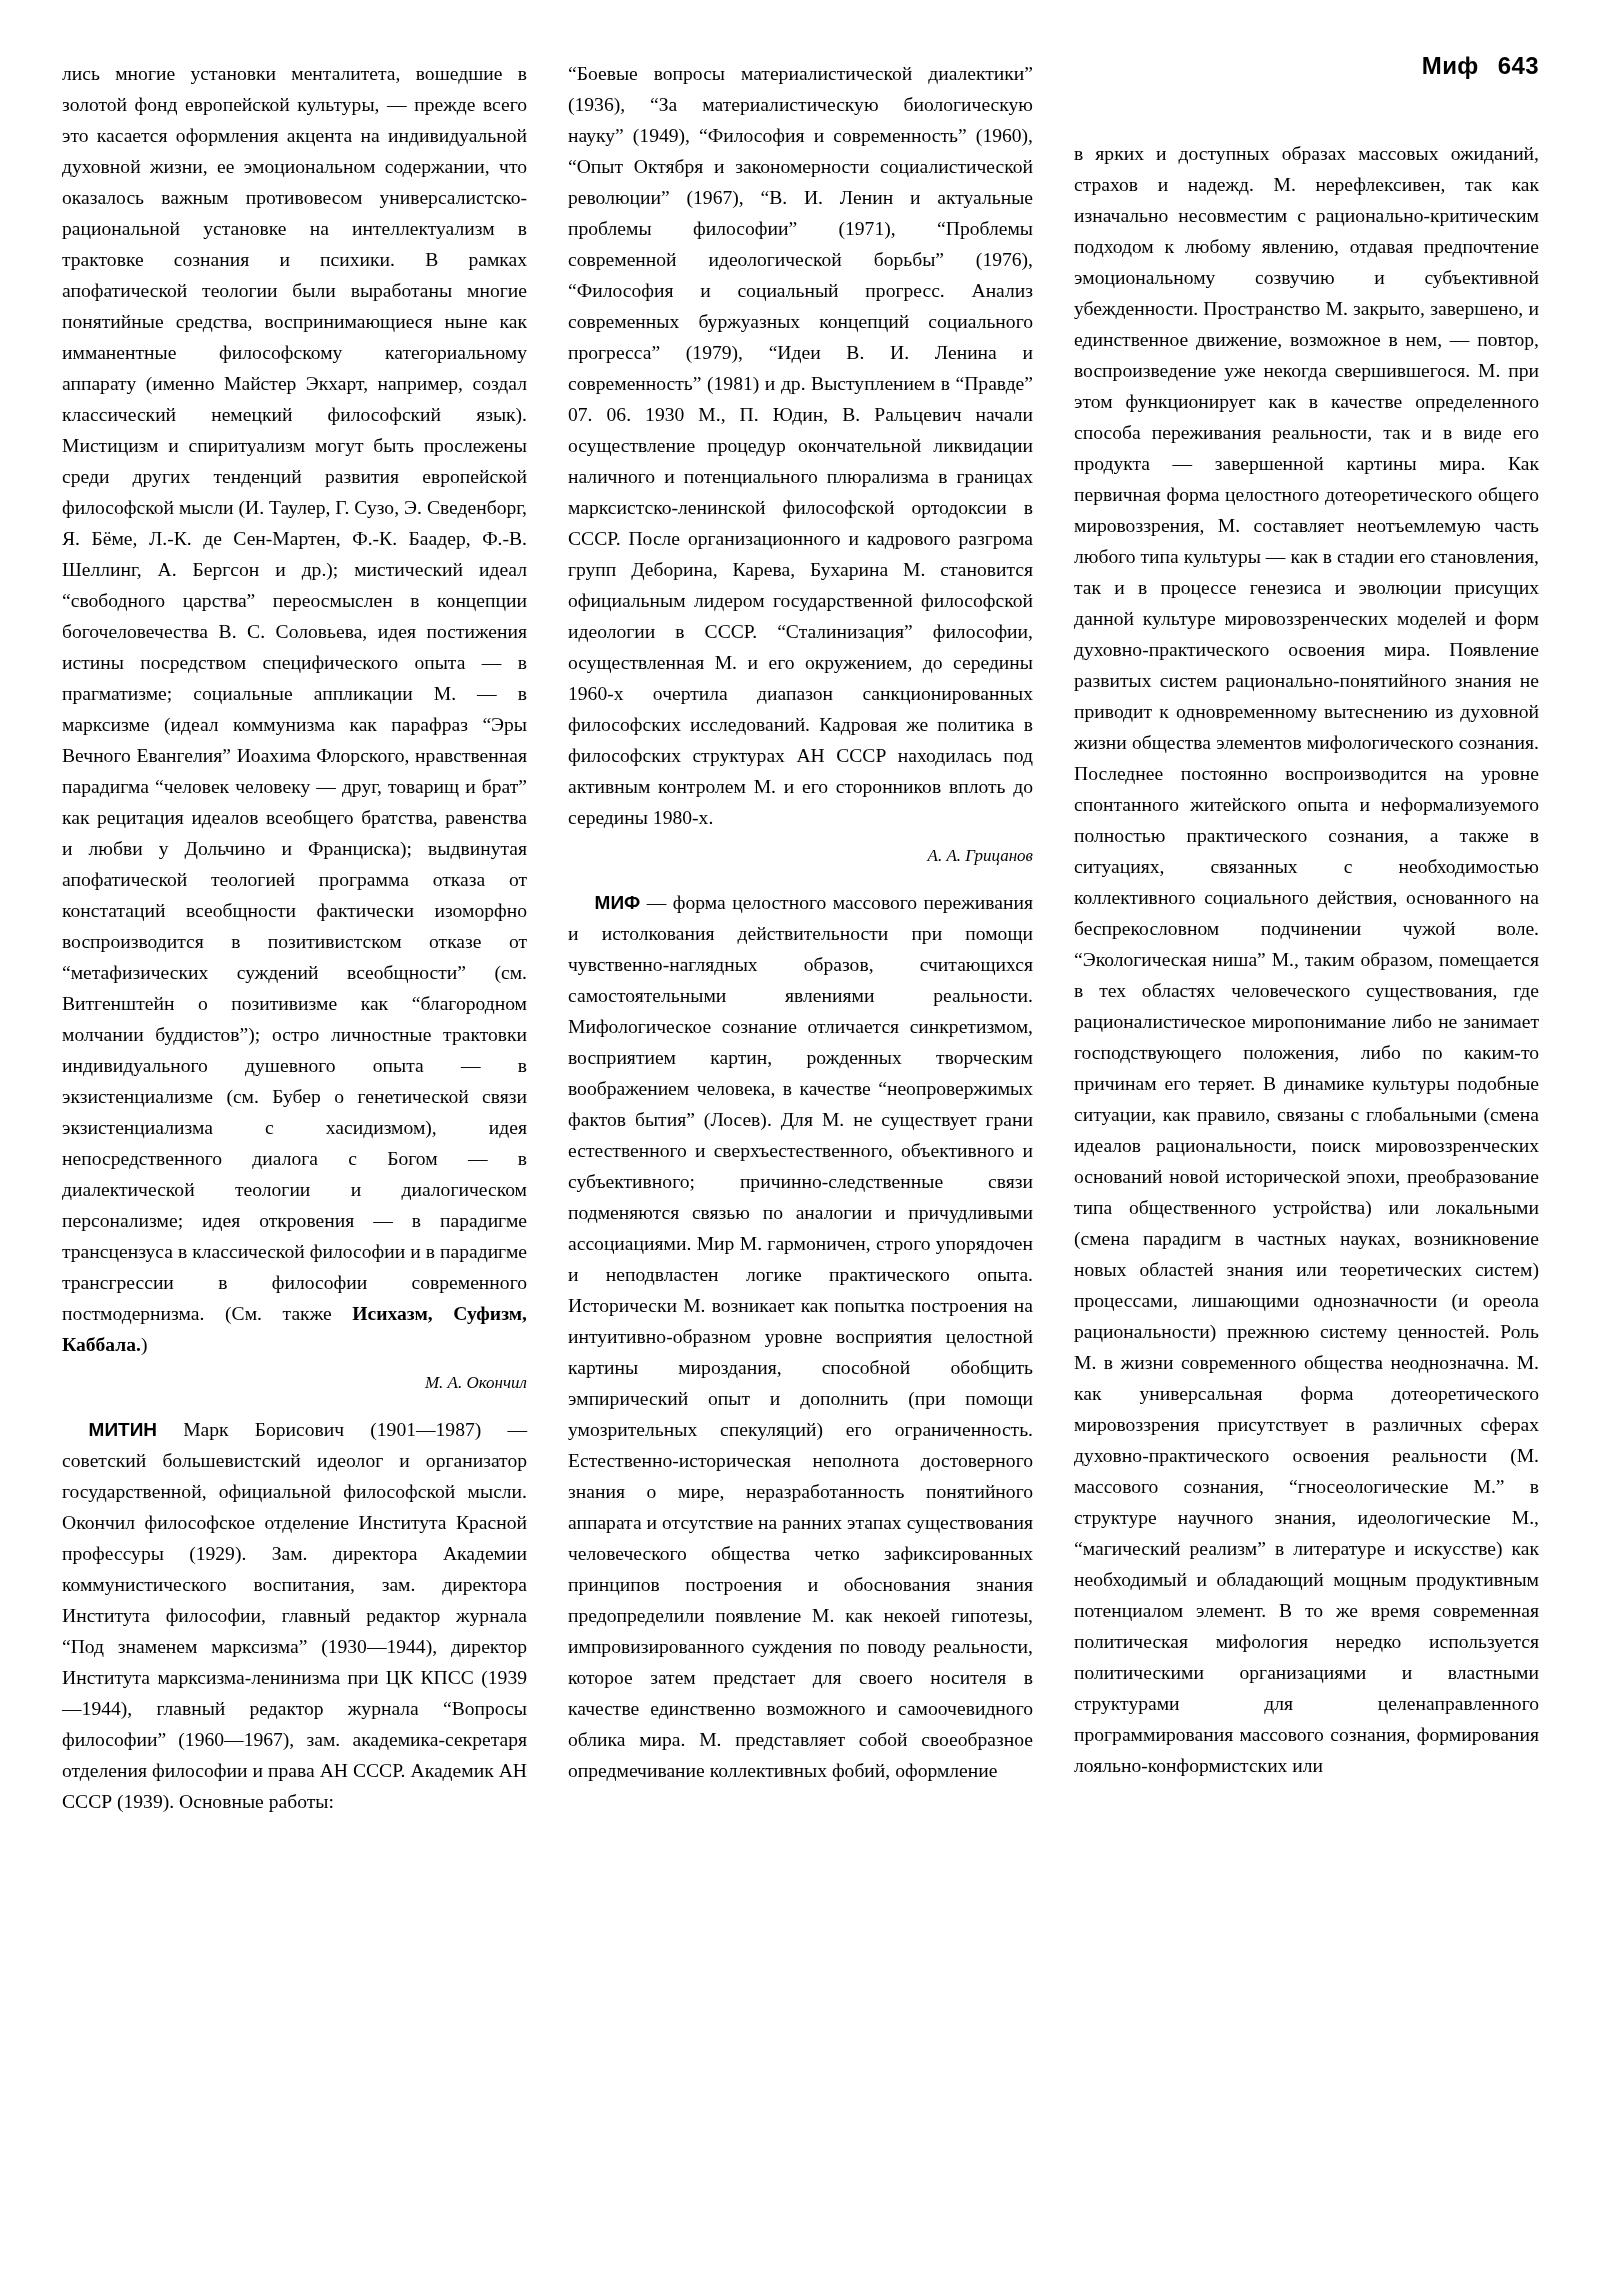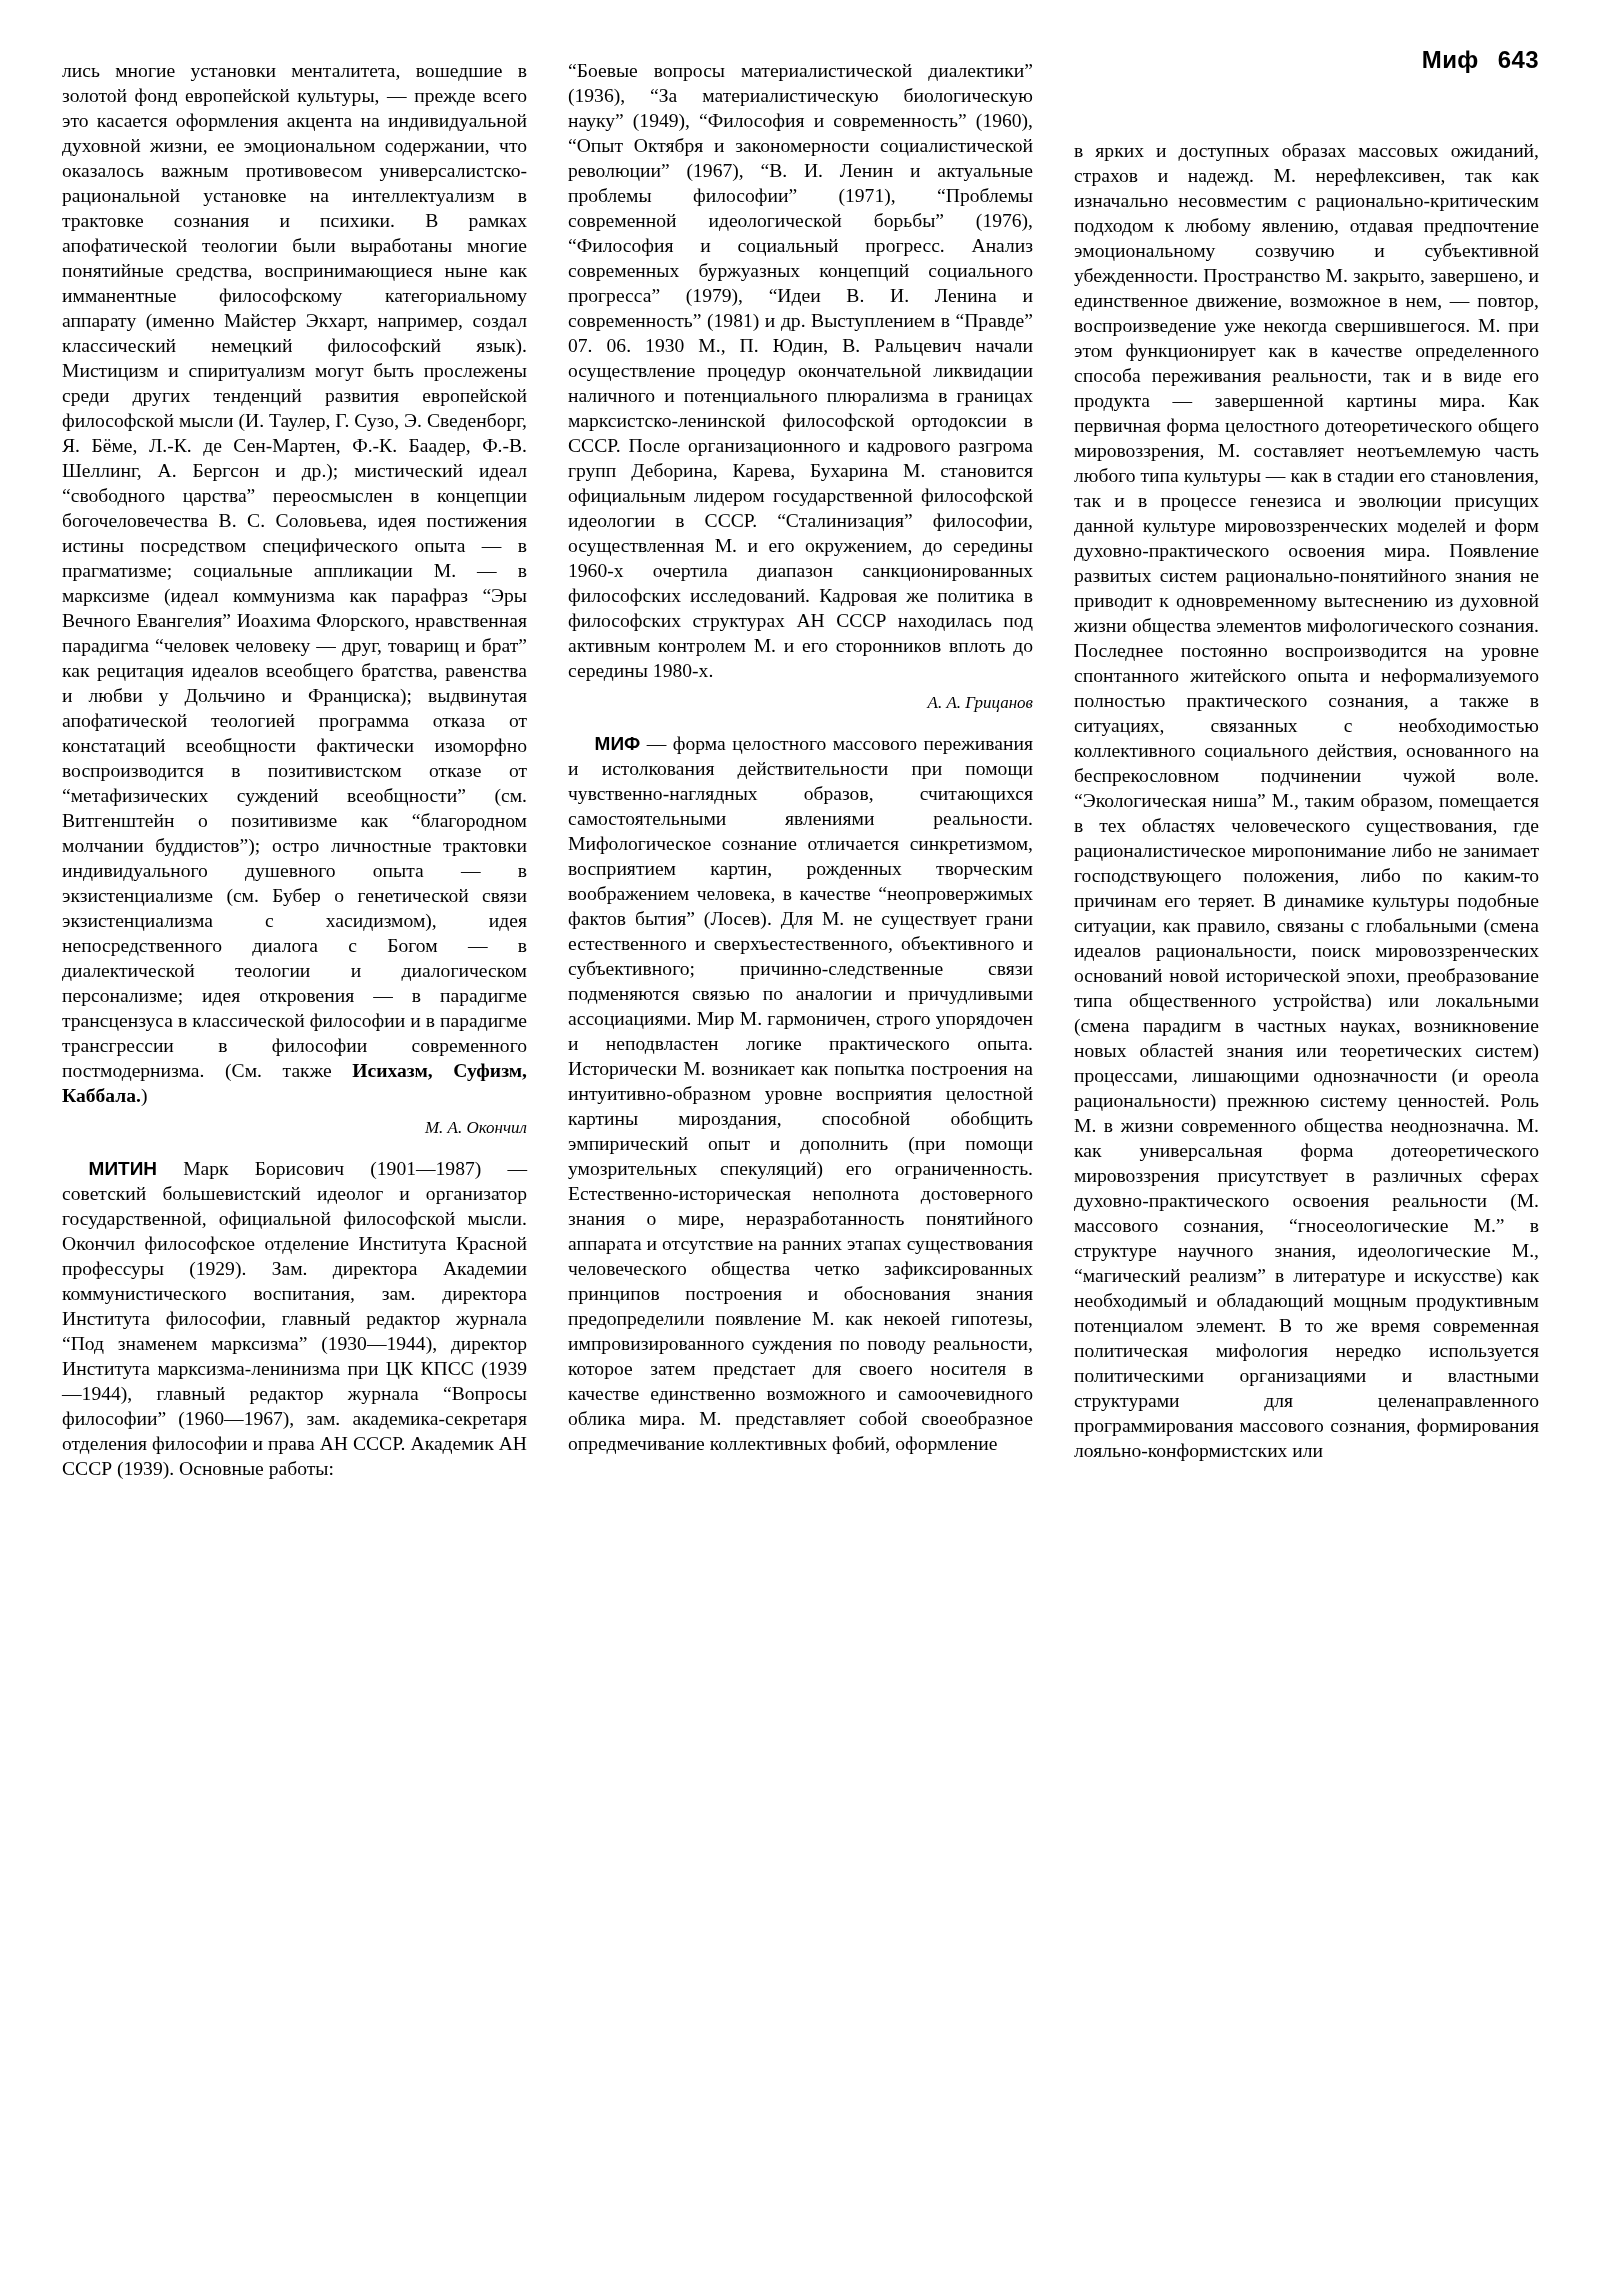--- a/index.html
+++ b/index.html
@@ -17,40 +17,40 @@
   }
   .page {
     position: absolute;
     left: 0; top: 0;
     width: 1601px;
     height: 2295px;
     padding: 0;
   }
   .header {
     position: absolute;
-    top: 46px;
+    top: 52px;
     right: 62px;
     font-family: "Liberation Sans", "DejaVu Sans", sans-serif;
     font-weight: bold;
     font-size: 24px;
     letter-spacing: 0.4px;
   }
   .header .hdr-word { margin-right: 19px; }
   .columns {
     position: absolute;
     top: 58px;
     left: 62px;
     width: 1477px;
     display: flex;
     gap: 41px;
   }
   .col {
     width: 465px;
     font-size: 19.6px;
-    line-height: 25px;
+    line-height: 31px;
     text-align: justify;
     hyphens: none;
   }
   .col.col3 { padding-top: 80px; }
   p {
     margin: 0;
     text-align: justify;
     text-justify: inter-word;
   }
   p.body { text-indent: 0; }

